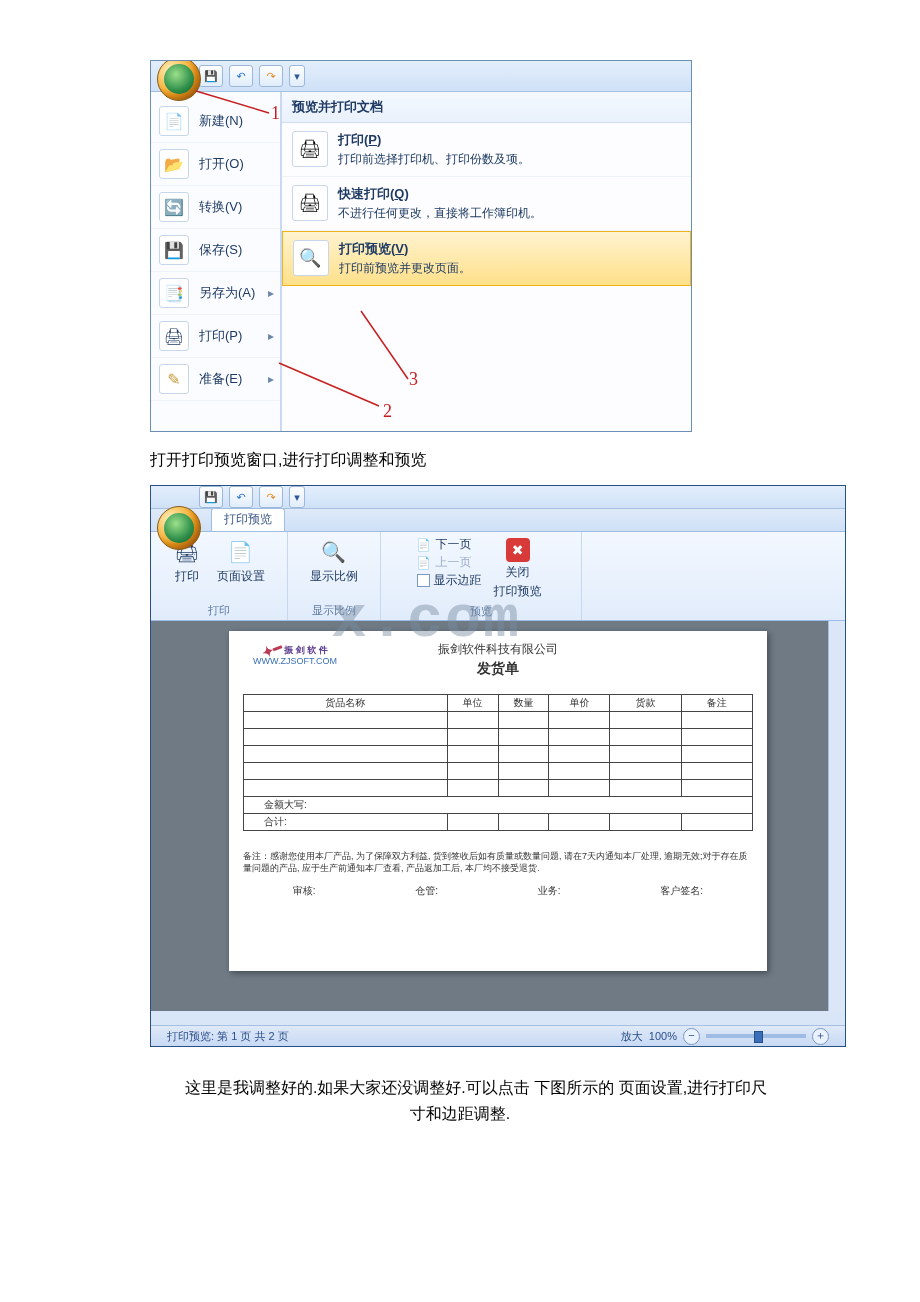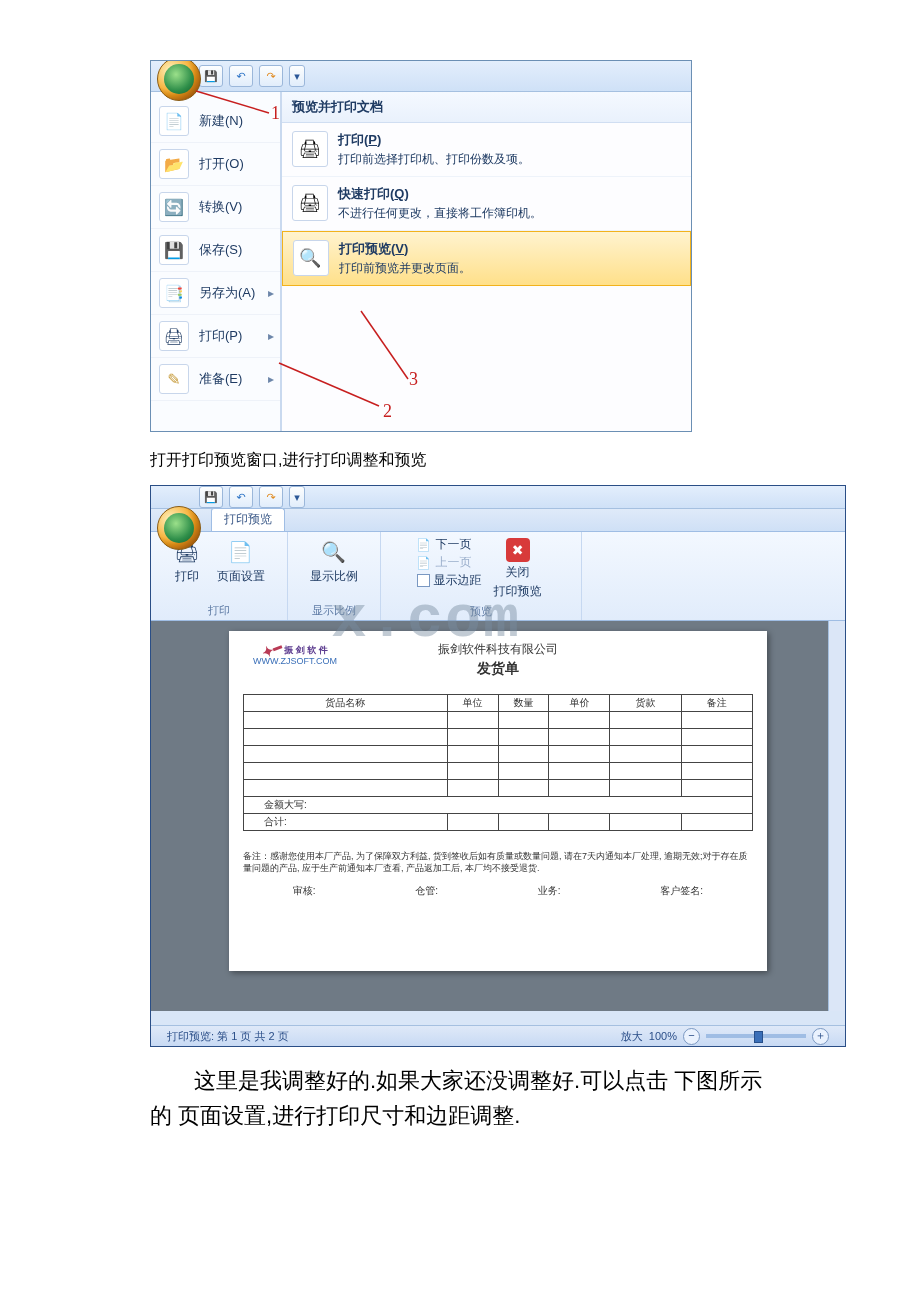--- a/index.html
+++ b/index.html
@@ -70,21 +70,21 @@
   table.inv th { font-weight:normal; background:#fff;}
   .note { font-size:9px; margin-top:20px; line-height:1.3;}
   .sign { display:flex; justify-content:space-around; margin-top:10px; font-size:10px;}
 
   .s2-status { height:20px; background:linear-gradient(#dfe9f8,#c8daf4); border-top:1px solid #a5c0e0; display:flex; align-items:center; justify-content:space-between; padding:0 16px; font-size:11px; color:#2b4f89; position:absolute; bottom:0; left:0; right:0;}
   .zoom { display:flex; align-items:center; gap:6px;}
   .zbtn { width:15px; height:15px; border:1px solid #7a98c2; border-radius:50%; background:#eaf2fe; font-size:11px; line-height:13px; text-align:center; color:#2b4f89;}
   .zbar { width:100px; height:4px; background:#9fbde4; position:relative;}
   .zbar::after { content:""; position:absolute; left:48%; top:-3px; width:7px; height:10px; background:#3a6fb8; border:1px solid #274f8a;}
 
-  .body-text { margin:16px 110px 0 110px; font-size:22px; line-height:1.6; text-indent:2em;}
+  .body-text { margin:28px 110px 0 110px; font-size:16px; line-height:1.6; text-indent:2em;text-align:center;}
 </style>
 </head>
 <body>
 
 <div class="page">
 
   <div class="shot1">
     <div class="s1-orb">
         <div class="s1-orb-inner"></div>
       </div>

